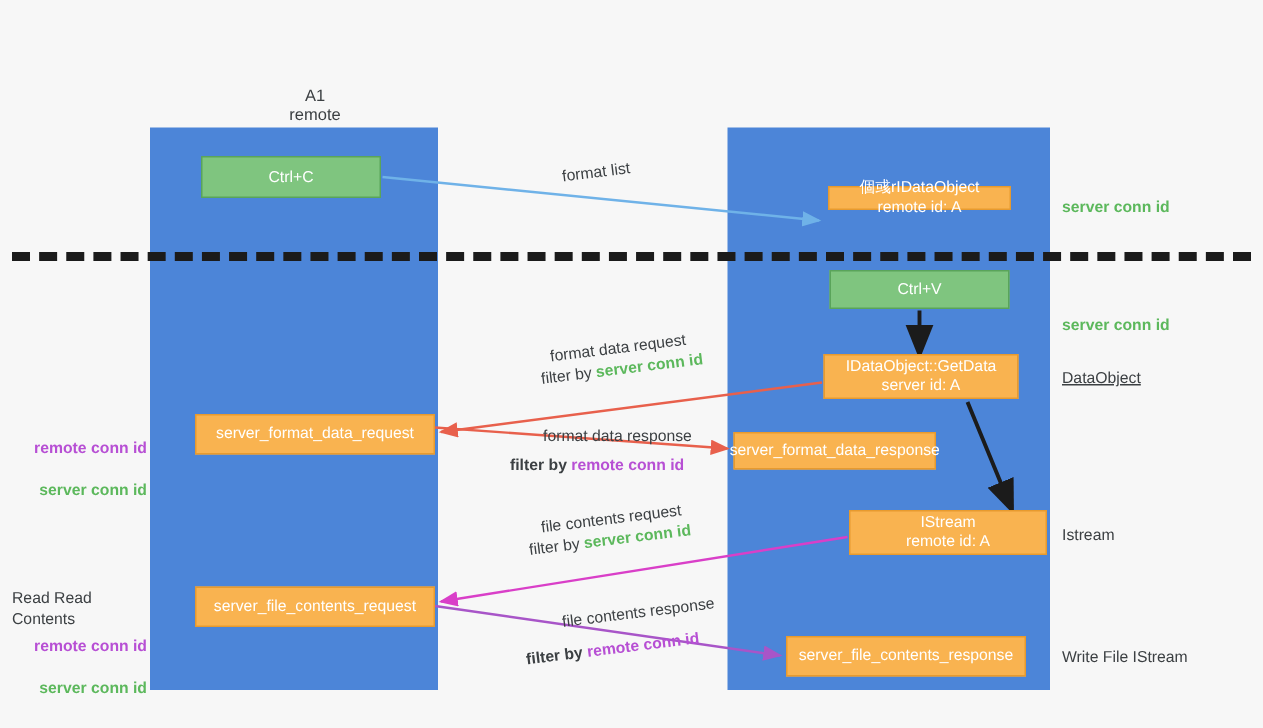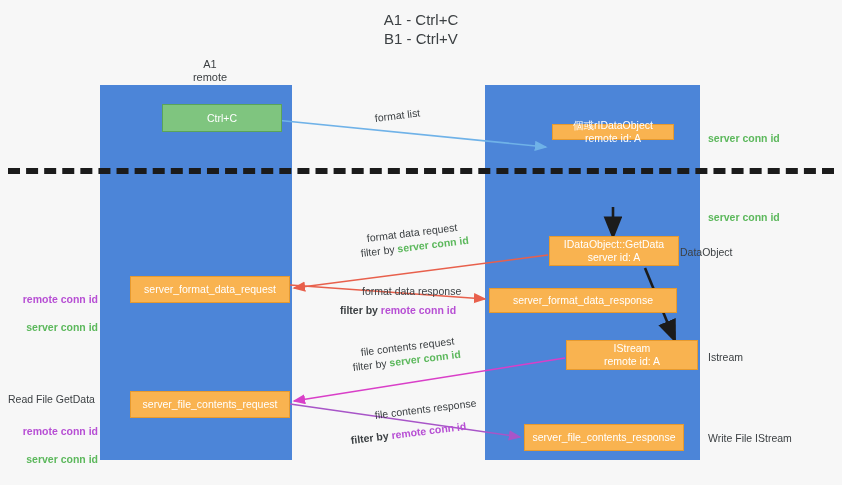--- a/index.html
+++ b/index.html
@@ -42,42 +42,42 @@
   .box{
     box-sizing:border-box;
     display:flex;flex-direction:column;
     align-items:center;justify-content:center;
     color:#ffffff;
     font-size:10.5px;
     line-height:13px;
     text-align:center;
     white-space:pre-line;
   }
-  .green{background:#7fc57f;border:1px solid #5aa45a;margin-left:28px;}
+  .green{background:#7fc57f;border:1px solid #5aa45a;}
   .orange{background:#f9b350;border:1px solid #e79a2e;}
 
   #box-ctrlc{left:134px;top:104px;width:120px;height:28px;}
   #box-idataobject{left:552px;top:124px;width:122px;height:16px;}
   #box-ctrlv{left:553px;top:180px;width:120px;height:26px;}
   #box-getdata{left:549px;top:236px;width:130px;height:30px;}
   #box-istream{left:566px;top:340px;width:132px;height:30px;}
   #box-fmt-req{left:130px;top:276px;width:160px;height:27px;text-align:right;}
-  #box-fmt-resp{left:489px;top:288px;width:188px;height:25px;}
+  #box-fmt-resp{left:489px;top:288px;width:135px;height:25px;}
   #box-file-req{left:130px;top:391px;width:160px;height:27px;}
   #box-file-resp{left:524px;top:424px;width:160px;height:27px;}
 
   
   .side{font-size:10.5px;line-height:14px;white-space:pre-line;}
   .purple{color:#b74fd4;font-weight:bold;}
   .green-t{color:#5cb85c;font-weight:bold;}
   .plain{color:#3c4043;}
 
   #ann-sc-1{left:708px;top:131px;}
   #ann-sc-2{left:708px;top:210px;}
-  #ann-dataobject{left:680px;top:245px;}
+  #ann-dataobject{left:708px;top:245px;text-decoration:underline;}
   #ann-istream{left:708px;top:350px;}
   #ann-write{left:708px;top:431px;}
   #ann-left-1{left:8px;top:278px;width:90px;text-align:right;}
   #ann-read{left:8px;top:392px;width:94px;text-align:left;}
   #ann-left-2{left:8px;top:410px;width:90px;text-align:right;}
 
   
   .alabel{
     font-size:10.5px;line-height:15px;
     color:#3c4043;white-space:nowrap;
@@ -99,22 +99,20 @@
     border-top:6px dashed #1b1b1b;
   }
 
   svg.overlay{position:absolute;left:0;top:0;width:842px;height:485px;pointer-events:none;}
 </style>
 </head>
 <body>
 
 <div class="stage">
 
-  <div class="abs" id="title">A1 - Ctrl+C
-B1 - Ctrl+V</div>
 
   <div class="abs lane" id="lane-a1"></div>
   <div class="abs lane" id="lane-b1"></div>
 
   <div class="abs lane-head" id="head-a1">A1
 remote</div>
 
   <svg class="overlay">
     <defs>
       <marker id="ah-blue" markerWidth="9" markerHeight="9" refX="7" refY="3.2" orient="auto">
@@ -147,20 +145,21 @@
     <line x1="565" y1="358" x2="294" y2="401" stroke="#d93fc8" stroke-width="1.6" marker-end="url(#ah-magenta)"></line>
 
     <line x1="290" y1="404" x2="520" y2="437" stroke="#a855c8" stroke-width="1.6" marker-end="url(#ah-purple)"></line>
   </svg>
 
   <div class="abs" id="divider"></div>
 
   <div class="abs box green" id="box-ctrlc">Ctrl+C</div>
   <div class="abs box orange" id="box-idataobject">個彧rIDataObject
 remote id: A</div>
+  <div class="abs box green" id="box-ctrlv">Ctrl+V</div>
   <div class="abs box orange" id="box-getdata">IDataObject::GetData
 server id: A</div>
   <div class="abs box orange" id="box-istream">IStream
 remote id: A</div>
   <div class="abs box orange" id="box-fmt-req">server_format_data_request</div>
   <div class="abs box orange" id="box-fmt-resp">server_format_data_response</div>
   <div class="abs box orange" id="box-file-req">server_file_contents_request</div>
   <div class="abs box orange" id="box-file-resp">server_file_contents_response</div>
 
   <div class="abs alabel rot" id="lbl-formatlist">format list</div>
@@ -181,20 +180,20 @@
   <div class="abs side green-t" id="ann-sc-2">server conn id</div>
   <div class="abs side plain" id="ann-dataobject">DataObject</div>
   <div class="abs side plain" id="ann-istream">Istream</div>
   <div class="abs side plain" id="ann-write">Write File IStream</div>
 
   <div class="abs side" id="ann-left-1">
     <div class="purple">remote conn id</div>
     <div class="green-t">server conn id</div>
   </div>
 
-  <div class="abs side plain" id="ann-read">Read File GetData</div>
+  <div class="abs side plain" id="ann-read">Read Read Contents</div>
 
   <div class="abs side" id="ann-left-2">
     <div class="purple">remote conn id</div>
     <div class="green-t">server conn id</div>
   </div>
 
 </div>
 
 </body></html>

